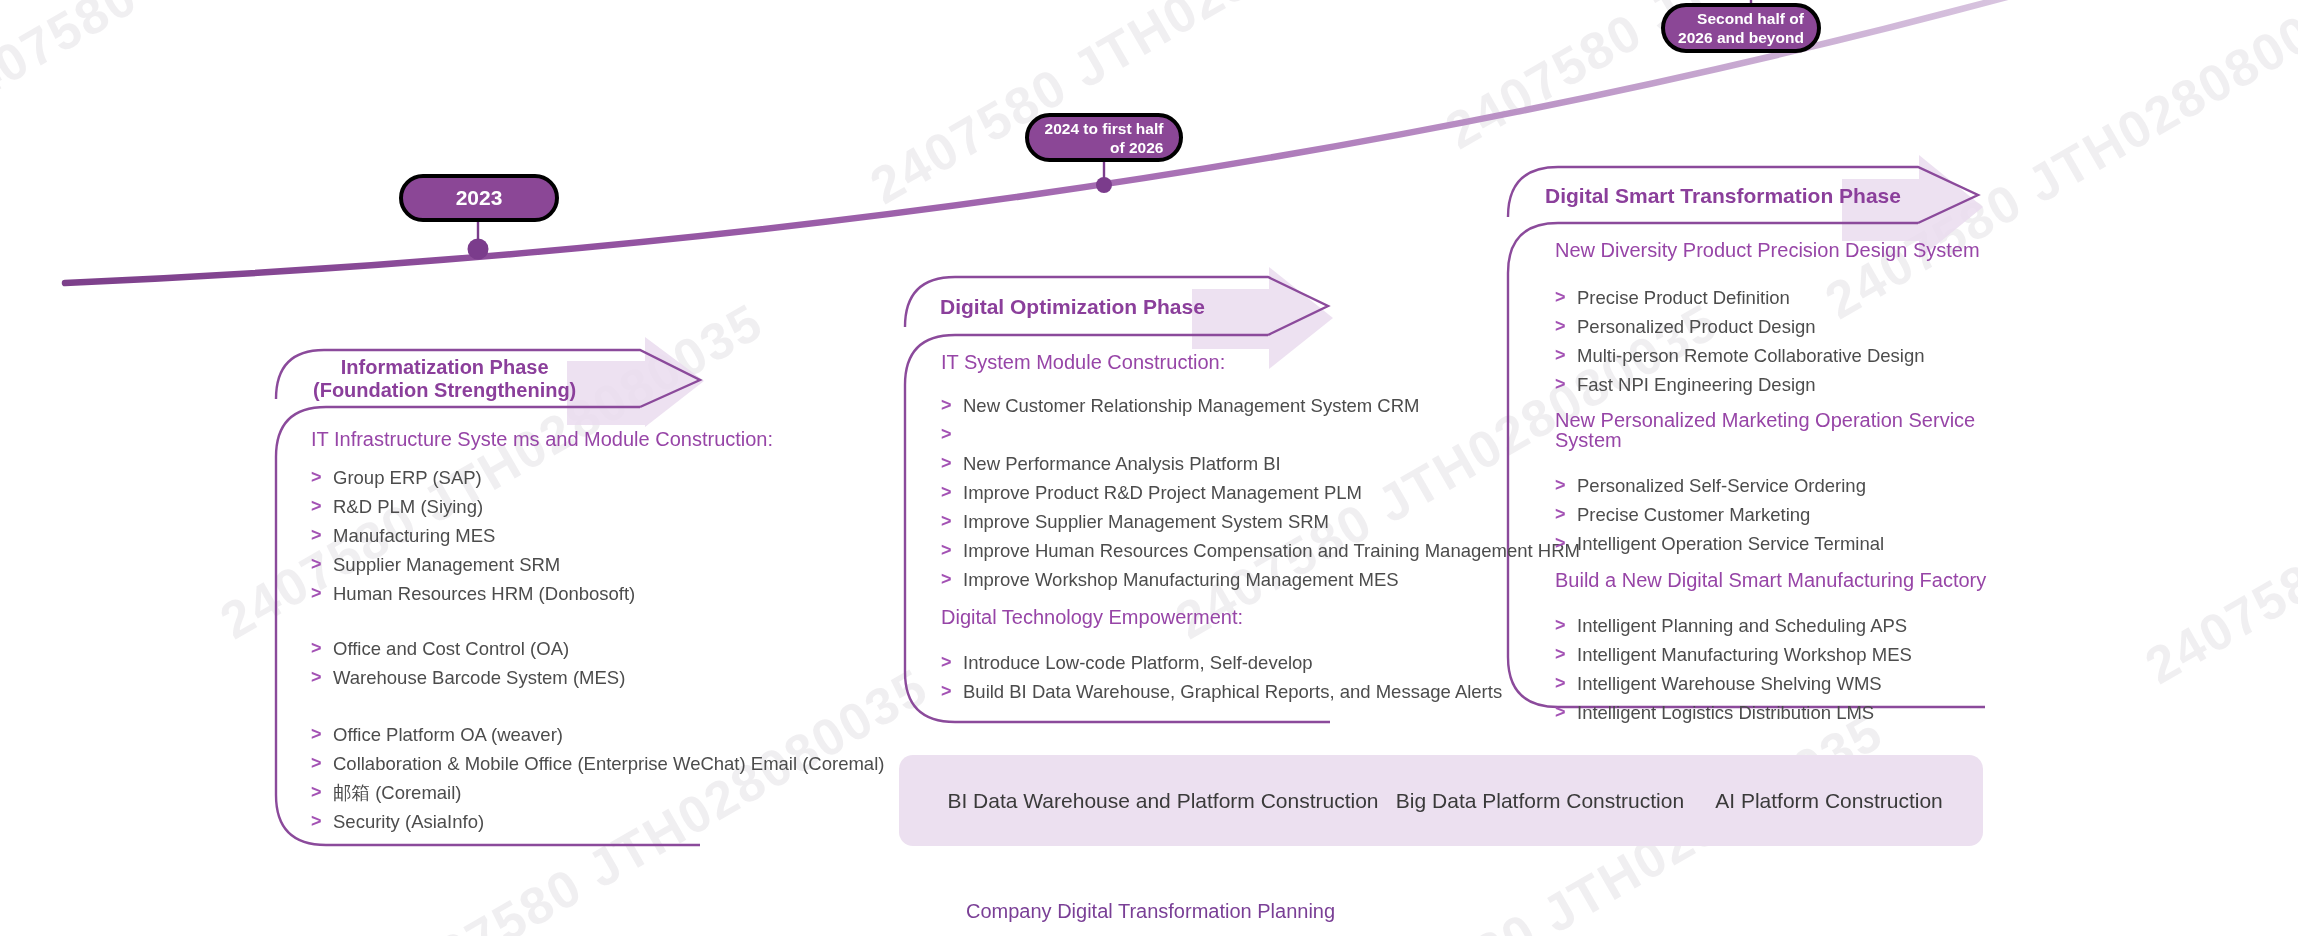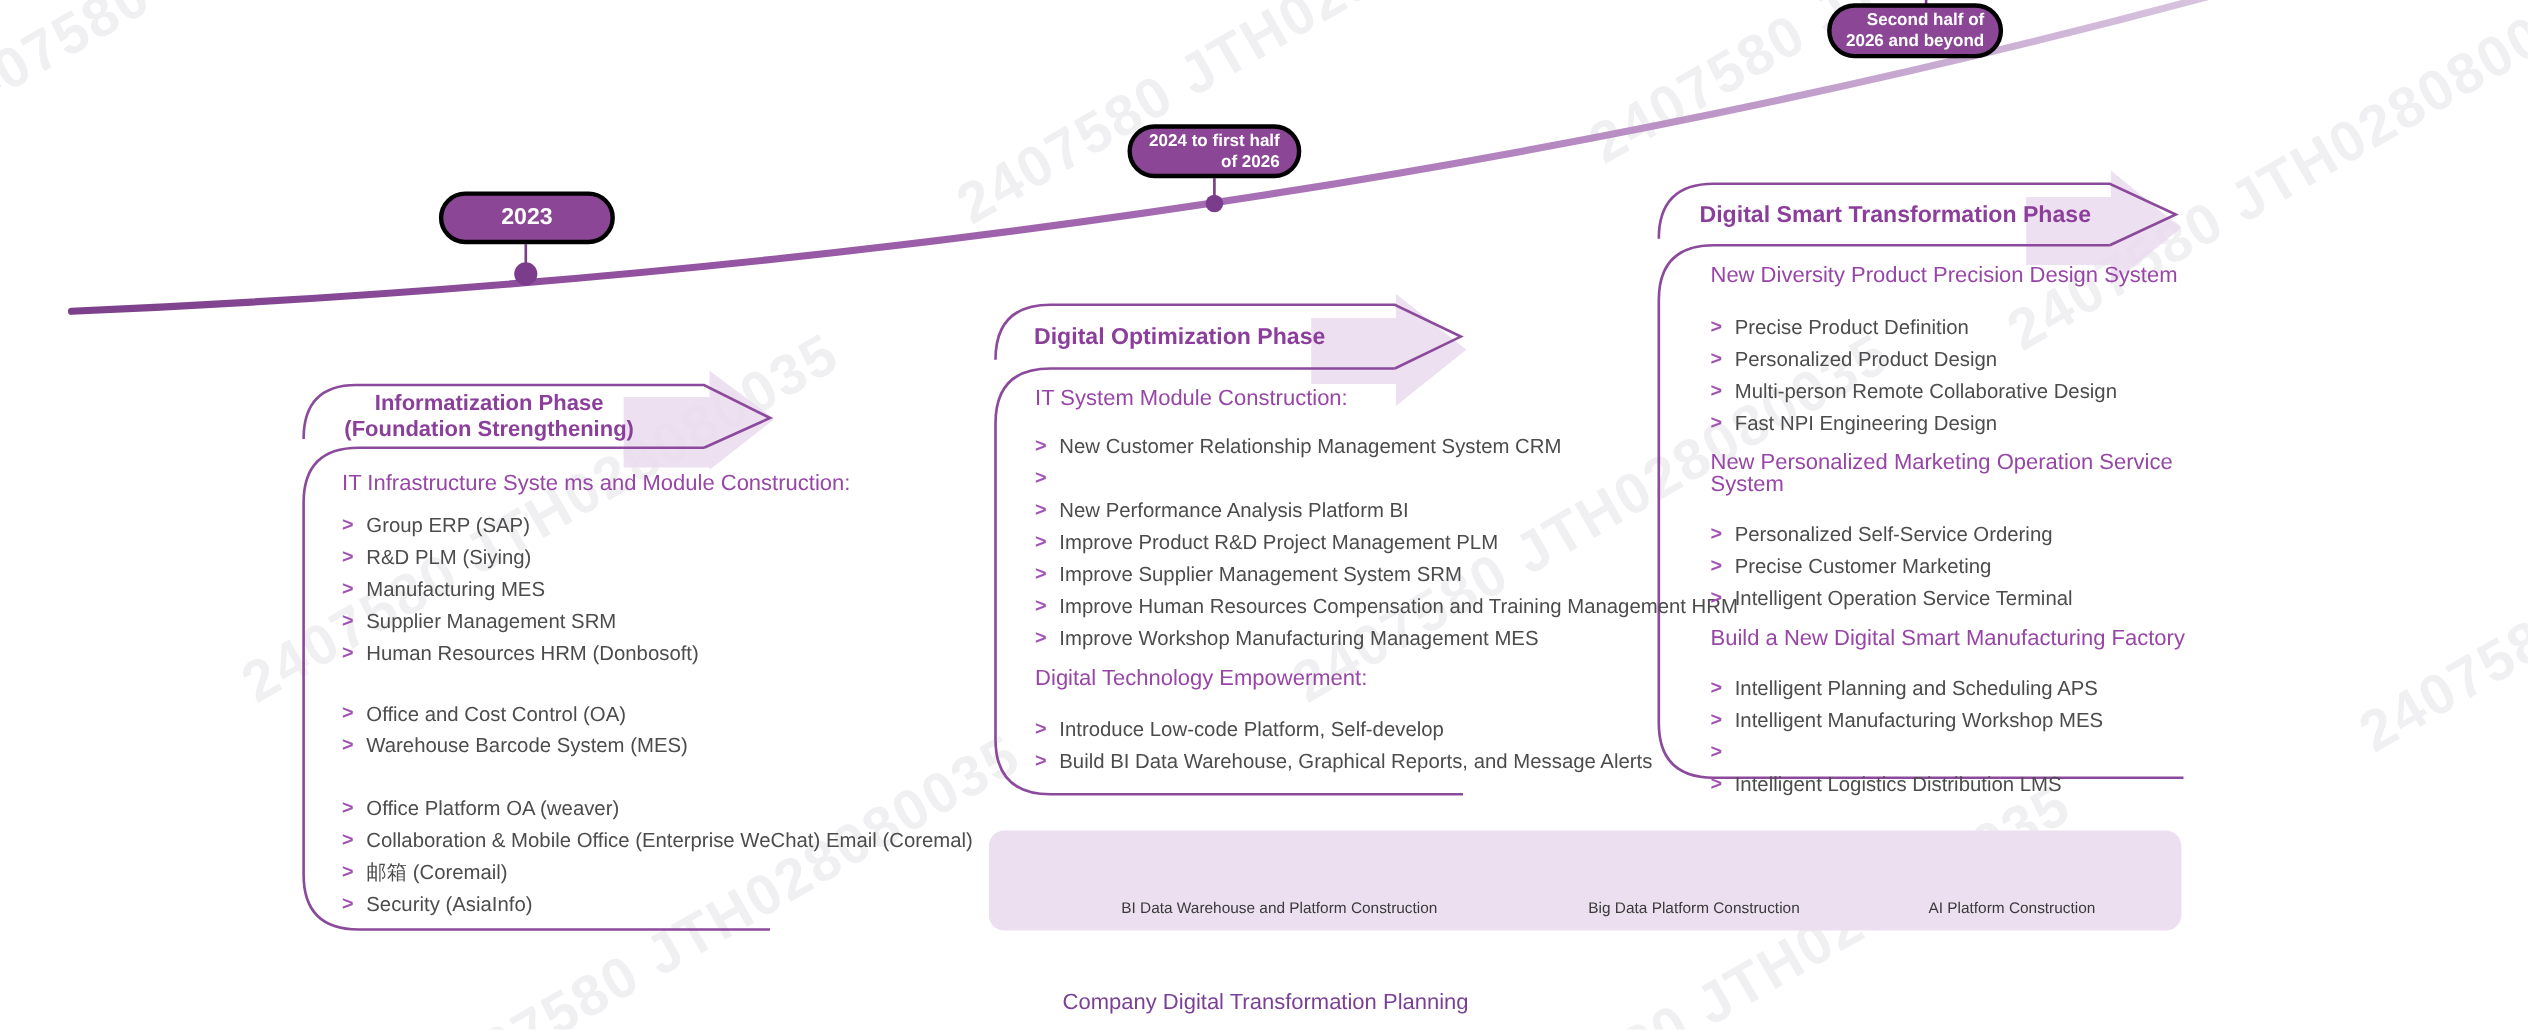--- a/index.html
+++ b/index.html
@@ -51,21 +51,21 @@
   #content-right .g2{margin-top:21px;}
   #content-right .s3{margin-top:12px;}
   #content-right .g3{margin-top:21px;}
   
   #platform-bar{
     position:absolute;z-index:2;left:899px;top:755px;width:1084px;height:91px;
     background:#ece0f0;border-radius:14px;
   }
   .bar-label{
     position:absolute;top:50%;transform:translate(-50%,-50%);
-    font-size:14px;color:#3a3a3a;white-space:nowrap;margin-top:24px;
+    font-size:21px;color:#3a3a3a;white-space:nowrap;
   }
   #bar-label-0{left:264px;}
   #bar-label-1{left:641px;}
   #bar-label-2{left:930px;text-align:center;}
   
   #footer-title{position:absolute;z-index:3;left:966px;top:900px;font-size:20px;color:#7a3f96;white-space:nowrap;}
 </style>
 </head>
 <body>
 
@@ -263,20 +263,21 @@
       <div class="item">
         <span class="chev">&gt;</span>
         <span class="itx">Intelligent Planning and Scheduling APS</span>
       </div>
       <div class="item">
         <span class="chev">&gt;</span>
         <span class="itx">Intelligent Manufacturing Workshop MES</span>
       </div>
       <div class="item">
         <span class="chev">&gt;</span>
+        <span class="itx">Intelligent Warehouse Shelving WMS</span>
       </div>
       <div class="item">
         <span class="chev">&gt;</span>
         <span class="itx">Intelligent Logistics Distribution LMS</span>
       </div>
     </div>
 </div>
 
 <div id="platform-bar">
   <span class="bar-label" id="bar-label-0">BI Data Warehouse and Platform Construction</span>

